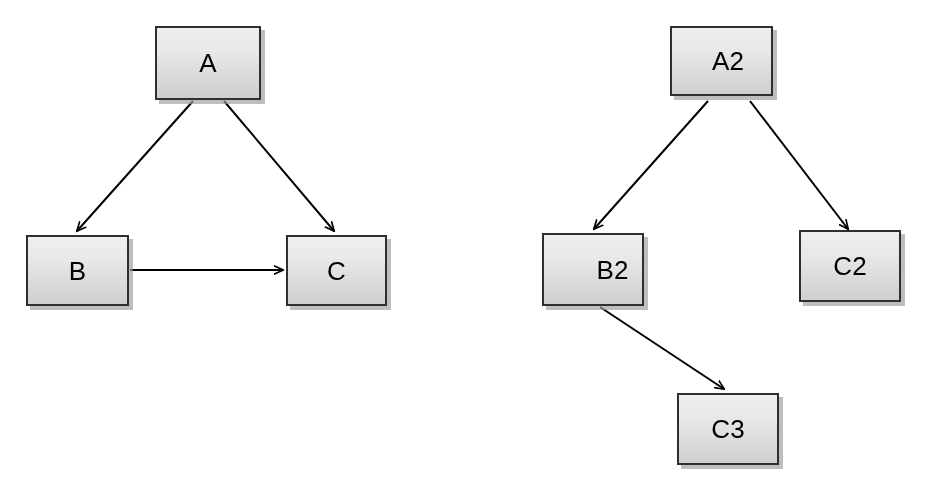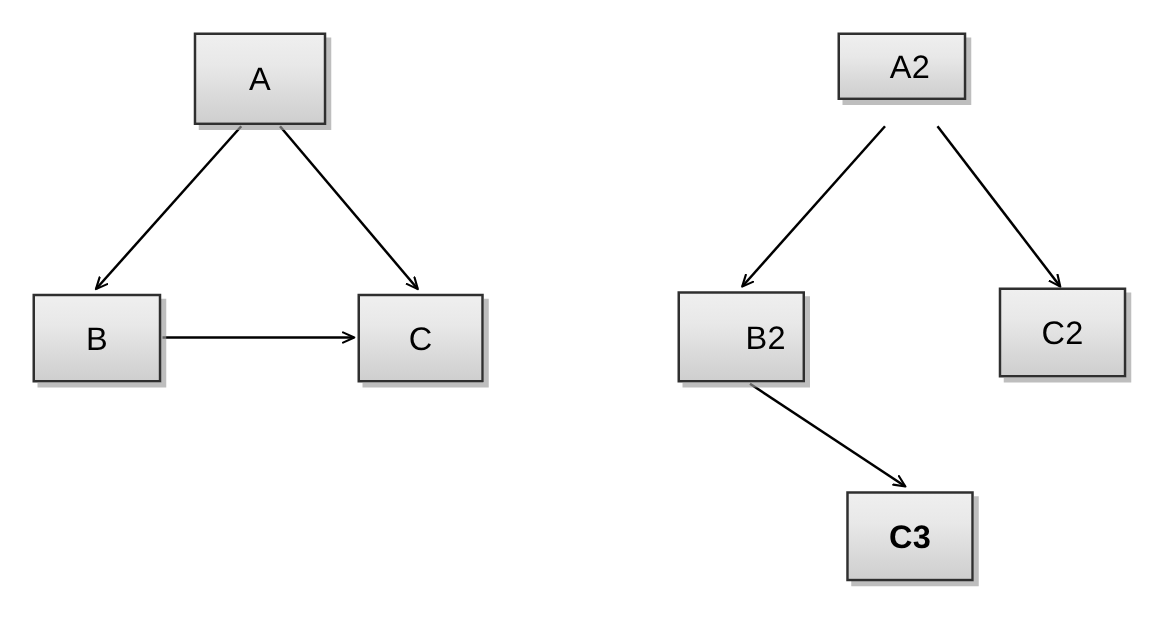--- a/index.html
+++ b/index.html
@@ -73,27 +73,27 @@
   <div id="nodes-layer">
       <div class="node" style="left: 155px; top: 26px; width: 106px; height: 74px;">
         <span class="node-label">A</span>
       </div>
       <div class="node" style="left: 26px; top: 235px; width: 103px; height: 71px;">
         <span class="node-label">B</span>
       </div>
       <div class="node" style="left: 286px; top: 235px; width: 101px; height: 71px;">
         <span class="node-label">C</span>
       </div>
-      <div class="node" style="left: 670px; top: 26px; width: 103px; height: 54px; padding-left: 13px;">
+      <div class="node" style="left: 670px; top: 26px; width: 103px; height: 70px; padding-left: 13px;">
         <span class="node-label">A2</span>
       </div>
       <div class="node" style="left: 542px; top: 233px; width: 102px; height: 73px; padding-left: 39px;">
         <span class="node-label">B2</span>
       </div>
       <div class="node" style="left: 799px; top: 230px; width: 102px; height: 72px;">
         <span class="node-label">C2</span>
       </div>
-      <div class="node" style="left: 677px; top: 393px; width: 102px; height: 72px; font-weight: bold;">
+      <div class="node" style="left: 677px; top: 393px; width: 102px; height: 72px;">
         <span class="node-label">C3</span>
       </div>
     </div>
 
 </div>
 
 </body></html>

